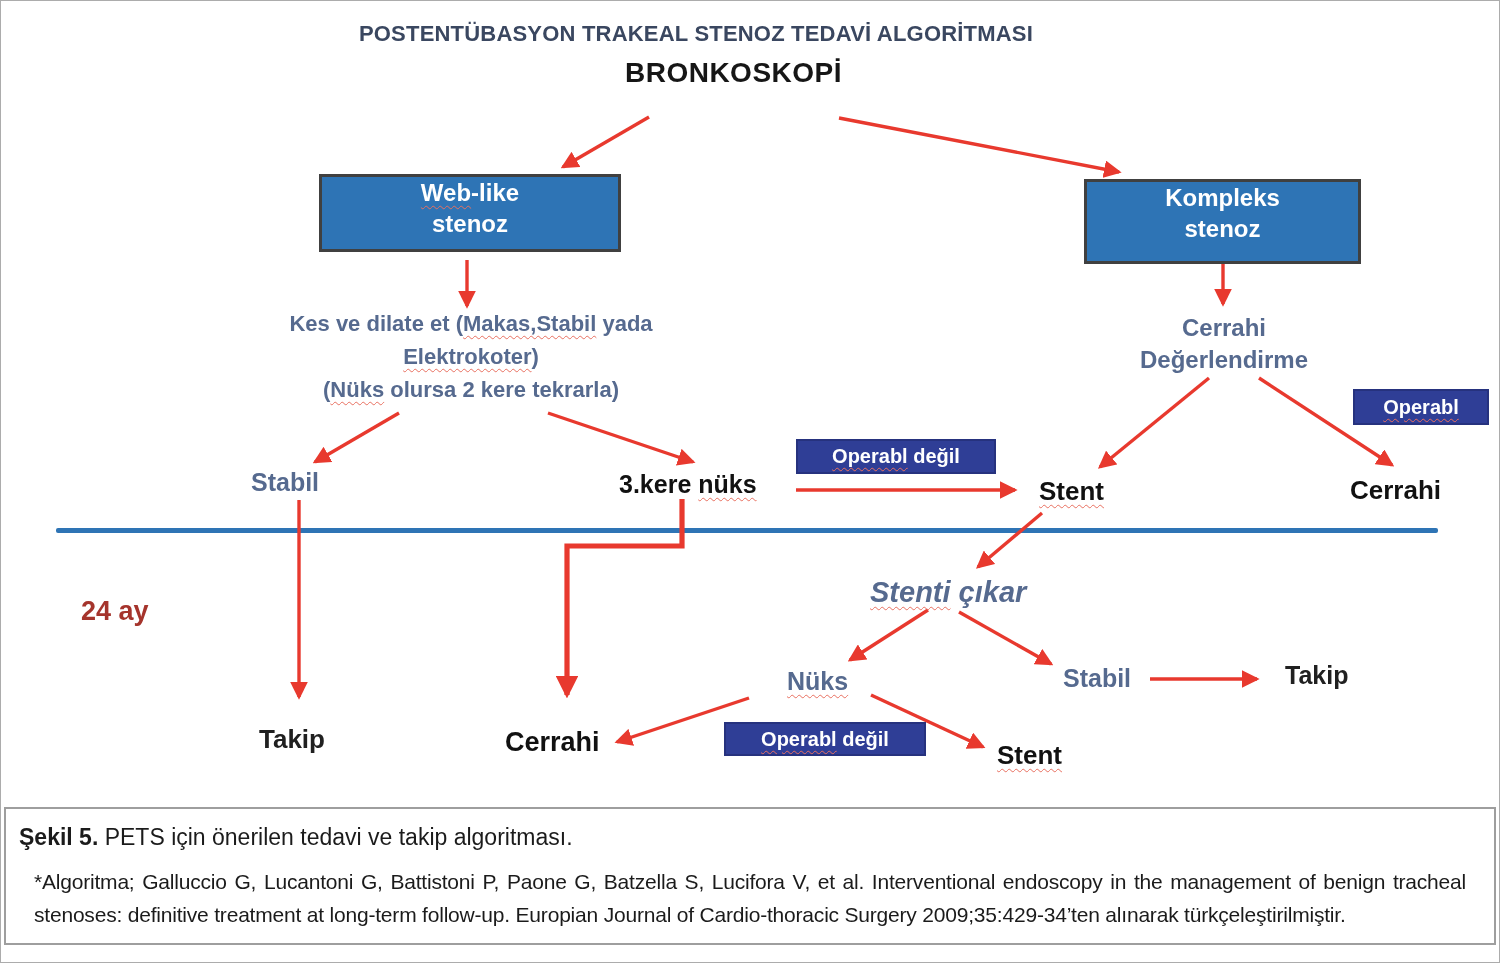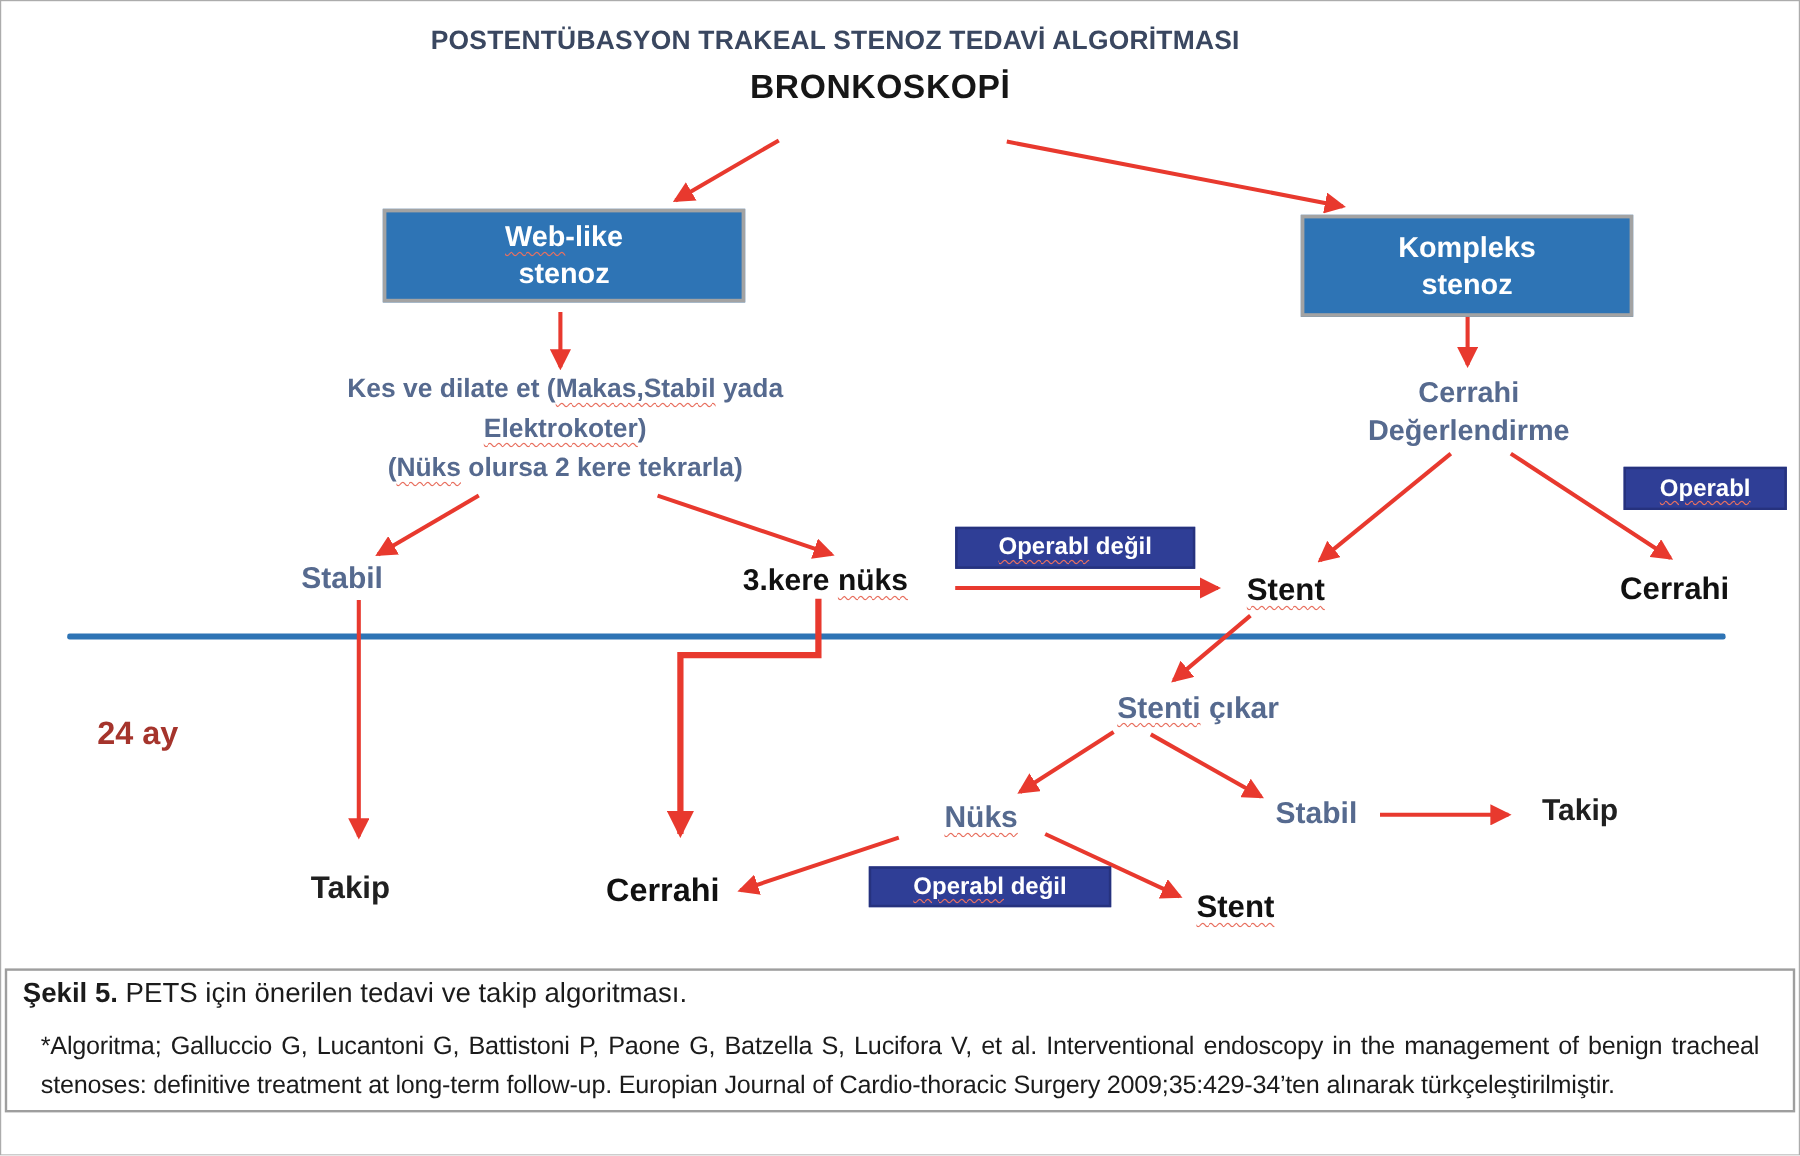--- a/index.html
+++ b/index.html
@@ -14,22 +14,22 @@
   .black{color:#111;}
   .title{
     position:absolute;left:0;top:20px;width:1390px;text-align:center;
     font-weight:bold;font-size:22px;color:#3A4760;letter-spacing:.2px;
   }
   .root{
     position:absolute;left:0;top:56px;width:1465px;text-align:center;
     font-weight:bold;font-size:28px;color:#161616;letter-spacing:.5px;
   }
   .bluebox{
-    position:absolute;background:#2E74B5;border:3px solid #a3a3a3;color:#fff;
-    display:flex;align-items:center;justify-content:center;text-align:center;
+    position:absolute;background:#2E74B5;border:3px solid #404040;color:#fff;
+    display:flex;align-items:flex-start;justify-content:center;text-align:center;
     font-weight:bold;font-size:24px;line-height:31px;box-sizing:border-box;
   }
   .navybox{
     position:absolute;background:#2F3E96;border:2px solid #26327E;color:#fff;
     display:flex;align-items:center;justify-content:center;text-align:left;
     font-weight:bold;font-size:20px;box-sizing:border-box;
   }
   .dilate{
     position:absolute;left:235px;top:306px;width:470px;text-align:center;
     font-weight:bold;font-size:22px;line-height:33px;color:#566A8F;
@@ -43,23 +43,23 @@
     text-decoration-color:#E87060;text-decoration-thickness:1px;
     text-underline-offset:4px;
   }
   .timeline{
     position:absolute;left:55px;top:527px;width:1382px;height:5px;
     background:#2E74B5;border-radius:2px;
   }
   .duration{position:absolute;left:80px;top:595px;font-weight:bold;font-size:27px;color:#A5342C;}
   svg.arrows{position:absolute;left:0;top:0;pointer-events:none;}
   .caption-box{
-    position:absolute;left:3px;top:806px;width:1492px;height:120px;
+    position:absolute;left:3px;top:806px;width:1492px;height:138px;
     border:2px solid #9E9E9E;box-sizing:border-box;background:#fff;
-    padding:2px 13px 0 13px;color:#1b1b1b;
+    padding:12px 13px 0 13px;color:#1b1b1b;
   }
   .caption-line{font-size:23px;margin:3px 0 7px 0;}
   .caption-line b{font-weight:bold;}
   .footnote{
     font-size:21px;line-height:1.55;text-align:justify;margin:15px;
     letter-spacing:-.2px;color:#1b1b1b;
   }
 </style>
 </head>
 <body>
@@ -143,21 +143,21 @@
   </div>
 
   <div class="node black" style="left:1349px;top:474px;font-size:26px;">Cerrahi</div>
 
   <div class="duration">24 ay</div>
 
   <div class="node dark" style="left:258px;top:723px;font-size:26px;">Takip</div>
 
   <div class="node black" style="left:504px;top:726px;font-size:27px;">Cerrahi</div>
 
-  <div class="node slate" style="left:930px;top:575px;font-size:25px;">
+  <div class="node slate" style="left:869px;top:575px;font-size:29px;font-style:italic;">
     <span class="sp">Stenti</span><span> çıkar</span>
   </div>
 
   <div class="node slate sp" style="left:786px;top:666px;font-size:25px;">Nüks</div>
 
   <div class="node slate" style="left:1062px;top:663px;font-size:25px;">Stabil</div>
 
   <div class="node dark" style="left:1284px;top:660px;font-size:25px;">Takip</div>
 
   <div class="navybox" style="left:723px;top:721px;width:202px;height:34px;">

